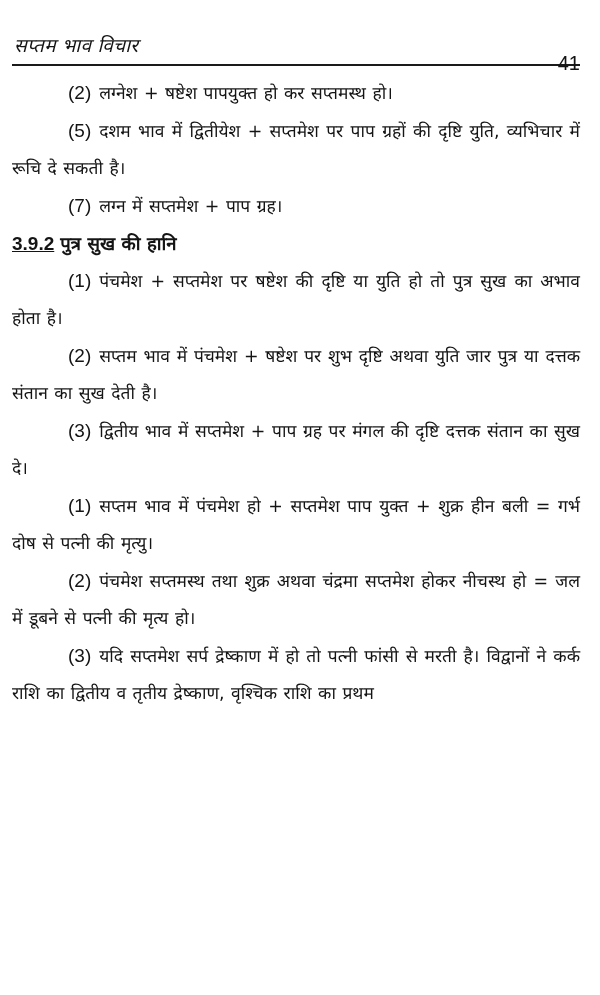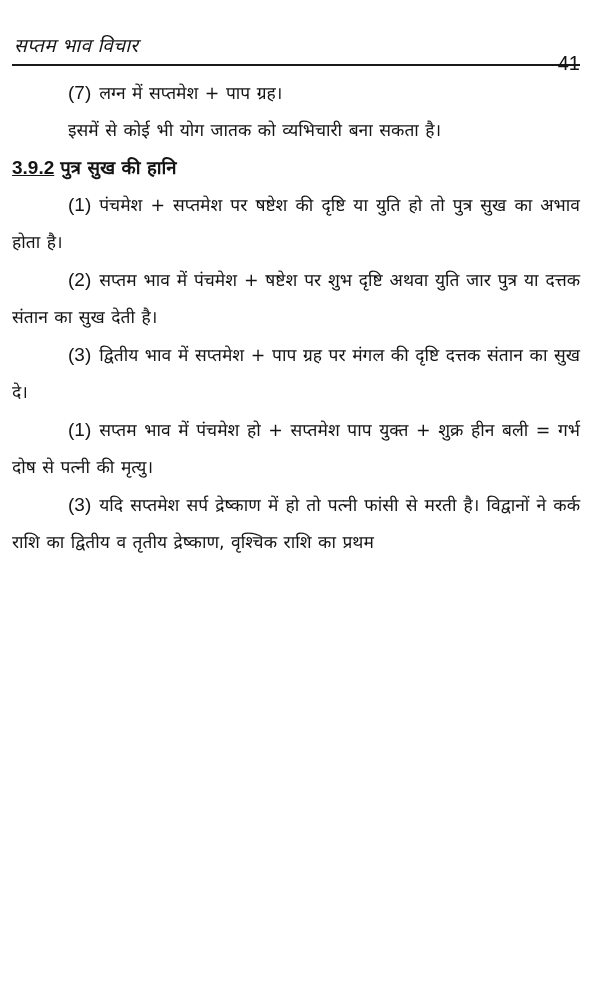--- a/index.html
+++ b/index.html
@@ -36,24 +36,26 @@
 </head>
 <body>
 
 <div class="page">
   <div class="header">
     <span class="running-title">सप्तम भाव विचार</span>
     <span class="page-number">41</span>
   </div>
 
   <div class="body">
+    <p class="para indent"><span class="n">(2)</span><span>लग्नेश + षष्टेश पापयुक्त हो कर सप्तमस्थ हो।</span></p>
+    <p class="para indent"><span class="n">(5)</span><span>दशम भाव में द्वितीयेश + सप्तमेश पर पाप ग्रहों की दृष्टि युति, व्यभिचार में रूचि दे सकती है।</span></p>
     <p class="para indent"><span class="n">(7)</span><span>लग्न में सप्तमेश + पाप ग्रह।</span></p>
-    <p class="para indent">इसमें से कोई भी योग जातक को व्यभिचारी बना सकता है।</p>
 
     <h2 class="heading"><span class="hnum">3.9.2</span><span>पुत्र सुख की हानि</span></h2>
     <p class="para indent"><span class="n">(1)</span><span>पंचमेश + सप्तमेश पर षष्टेश की दृष्टि या युति हो तो पुत्र सुख का अभाव होता है।</span></p>
     <p class="para indent"><span class="n">(2)</span><span>सप्तम भाव में पंचमेश + षष्टेश पर शुभ दृष्टि अथवा युति जार पुत्र या दत्तक संतान का सुख देती है।</span></p>
     <p class="para indent"><span class="n">(3)</span><span>द्वितीय भाव में सप्तमेश + पाप ग्रह पर मंगल की दृष्टि दत्तक संतान का सुख दे।</span></p>
 
     <p class="para indent"><span class="n">(1)</span><span>सप्तम भाव में पंचमेश हो + सप्तमेश पाप युक्त + शुक्र हीन बली = गर्भ दोष से पत्नी की मृत्यु।</span></p>
+    <p class="para indent"><span class="n">(2)</span><span>पंचमेश सप्तमस्थ तथा शुक्र अथवा चंद्रमा सप्तमेश होकर नीचस्थ हो = जल में डूबने से पत्नी की मृत्य हो।</span></p>
     <p class="para indent"><span class="n">(3)</span><span>यदि सप्तमेश सर्प द्रेष्काण में हो तो पत्नी फांसी से मरती है। विद्वानों ने कर्क राशि का द्वितीय व तृतीय द्रेष्काण, वृश्चिक राशि का प्रथम</span></p>
   </div>
 </div>
 
 </body></html>

